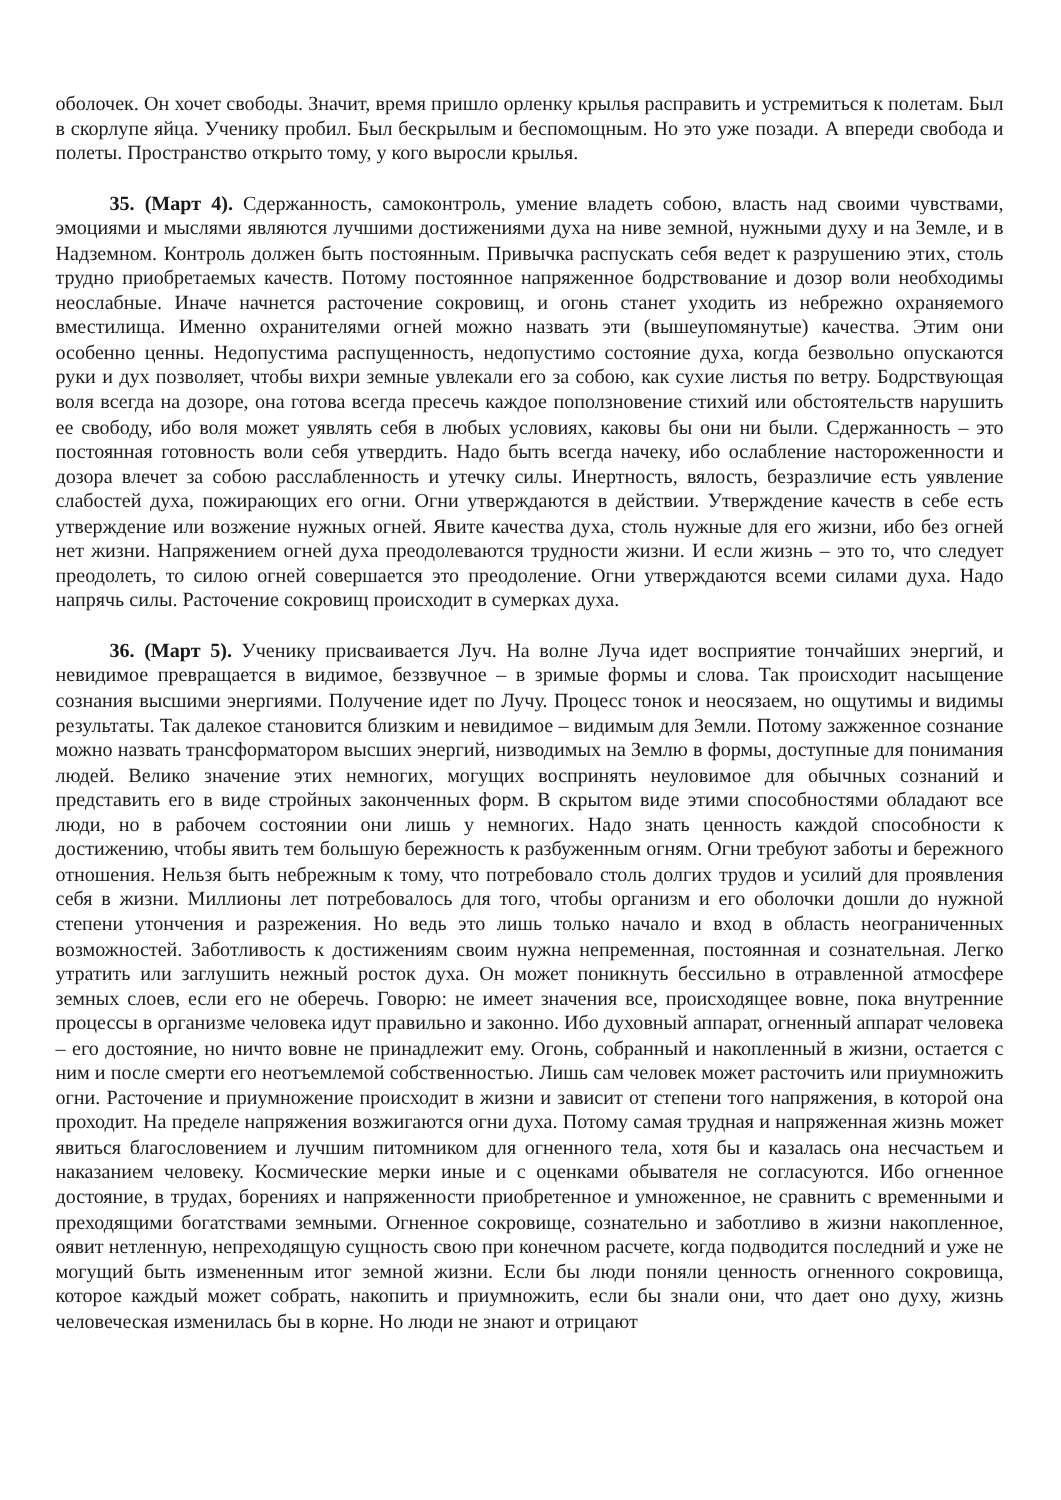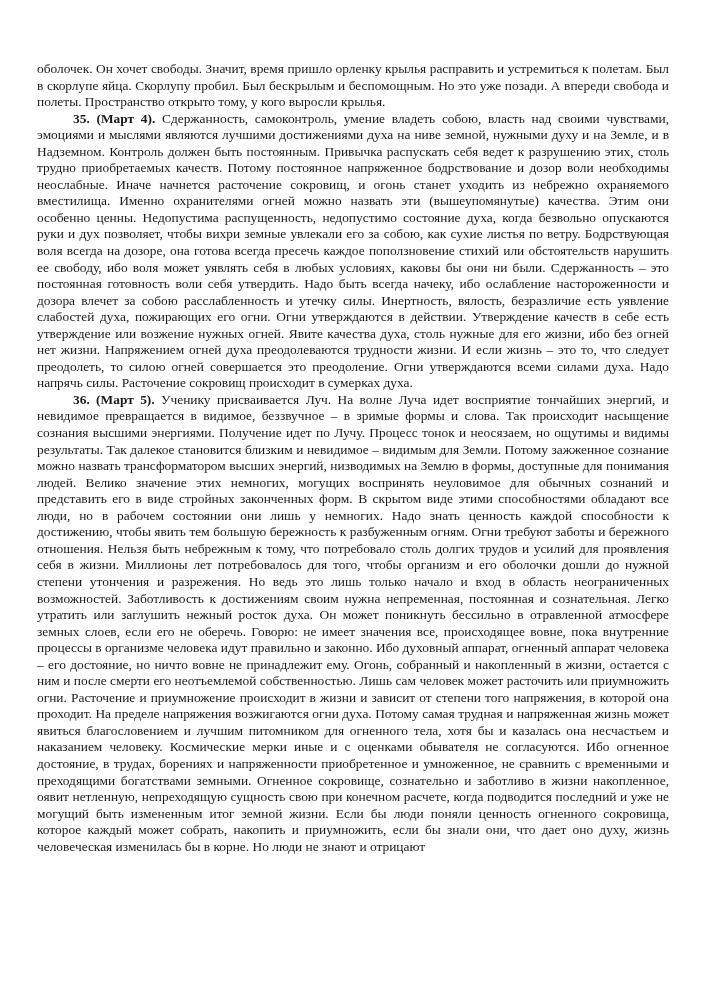--- a/index.html
+++ b/index.html
@@ -13,29 +13,29 @@
     font-size: 13.4px;
     line-height: 16.55px;
     color: #1a1a1a;
   }
   .para {
     margin: 0;
     text-align: justify;
     text-align-last: left;
   }
   .para.indent { text-indent: 36px; }
-  .para + .para { }
+  .para + .para { margin-top: 17px; }
   .num { font-weight: bold; }
 </style>
 </head>
 <body>
 
 <div class="page">
   <p class="para">
-    <span>оболочек. Он хочет свободы. Значит, время пришло орленку крылья расправить и устремиться к полетам. Был в скорлупе яйца. Скорлупу пробил. Был бескрылым и беспомощным. Но это уже позади. А впереди свобода и полеты. Пространство открыто тому, у кого выросли крылья.</span>
+    <span>оболочек. Он хочет свободы. Значит, время пришло орленку крылья расправить и устремиться к полетам. Был в скорлупе яйца. Ученику пробил. Был бескрылым и беспомощным. Но это уже позади. А впереди свобода и полеты. Пространство открыто тому, у кого выросли крылья.</span>
   </p>
   <p class="para indent">
     <span class="num">35. (Март 4).</span><span> Сдержанность, самоконтроль, умение владеть собою, власть над своими чувствами, эмоциями и мыслями являются лучшими достижениями духа на ниве земной, нужными духу и на Земле, и в Надземном. Контроль должен быть постоянным. Привычка распускать себя ведет к разрушению этих, столь трудно приобретаемых качеств. Потому постоянное напряженное бодрствование и дозор воли необходимы неослабные. Иначе начнется расточение сокровищ, и огонь станет уходить из небрежно охраняемого вместилища. Именно охранителями огней можно назвать эти (вышеупомянутые) качества. Этим они особенно ценны. Недопустима распущенность, недопустимо состояние духа, когда безвольно опускаются руки и дух позволяет, чтобы вихри земные увлекали его за собою, как сухие листья по ветру. Бодрствующая воля всегда на дозоре, она готова всегда пресечь каждое поползновение стихий или обстоятельств нарушить ее свободу, ибо воля может уявлять себя в любых условиях, каковы бы они ни были. Сдержанность – это постоянная готовность воли себя утвердить. Надо быть всегда начеку, ибо ослабление настороженности и дозора влечет за собою расслабленность и утечку силы. Инертность, вялость, безразличие есть уявление слабостей духа, пожирающих его огни. Огни утверждаются в действии. Утверждение качеств в себе есть утверждение или возжение нужных огней. Явите качества духа, столь нужные для его жизни, ибо без огней нет жизни. Напряжением огней духа преодолеваются трудности жизни. И если жизнь – это то, что следует преодолеть, то силою огней совершается это преодоление. Огни утверждаются всеми силами духа. Надо напрячь силы. Расточение сокровищ происходит в сумерках духа.</span>
   </p>
   <p class="para indent">
     <span class="num">36. (Март 5).</span><span> Ученику присваивается Луч. На волне Луча идет восприятие тончайших энергий, и невидимое превращается в видимое, беззвучное – в зримые формы и слова. Так происходит насыщение сознания высшими энергиями. Получение идет по Лучу. Процесс тонок и неосязаем, но ощутимы и видимы результаты. Так далекое становится близким и невидимое – видимым для Земли. Потому зажженное сознание можно назвать трансформатором высших энергий, низводимых на Землю в формы, доступные для понимания людей. Велико значение этих немногих, могущих воспринять неуловимое для обычных сознаний и представить его в виде стройных законченных форм. В скрытом виде этими способностями обладают все люди, но в рабочем состоянии они лишь у немногих. Надо знать ценность каждой способности к достижению, чтобы явить тем большую бережность к разбуженным огням. Огни требуют заботы и бережного отношения. Нельзя быть небрежным к тому, что потребовало столь долгих трудов и усилий для проявления себя в жизни. Миллионы лет потребовалось для того, чтобы организм и его оболочки дошли до нужной степени утончения и разрежения. Но ведь это лишь только начало и вход в область неограниченных возможностей. Заботливость к достижениям своим нужна непременная, постоянная и сознательная. Легко утратить или заглушить нежный росток духа. Он может поникнуть бессильно в отравленной атмосфере земных слоев, если его не оберечь. Говорю: не имеет значения все, происходящее вовне, пока внутренние процессы в организме человека идут правильно и законно. Ибо духовный аппарат, огненный аппарат человека – его достояние, но ничто вовне не принадлежит ему. Огонь, собранный и накопленный в жизни, остается с ним и после смерти его неотъемлемой собственностью. Лишь сам человек может расточить или приумножить огни. Расточение и приумножение происходит в жизни и зависит от степени того напряжения, в которой она проходит. На пределе напряжения возжигаются огни духа. Потому самая трудная и напряженная жизнь может явиться благословением и лучшим питомником для огненного тела, хотя бы и казалась она несчастьем и наказанием человеку. Космические мерки иные и с оценками обывателя не согласуются. Ибо огненное достояние, в трудах, борениях и напряженности приобретенное и умноженное, не сравнить с временными и преходящими богатствами земными. Огненное сокровище, сознательно и заботливо в жизни накопленное, оявит нетленную, непреходящую сущность свою при конечном расчете, когда подводится последний и уже не могущий быть измененным итог земной жизни. Если бы люди поняли ценность огненного сокровища, которое каждый может собрать, накопить и приумножить, если бы знали они, что дает оно духу, жизнь человеческая изменилась бы в корне. Но люди не знают и отрицают</span>
   </p>
 </div>
 
 </body></html>

